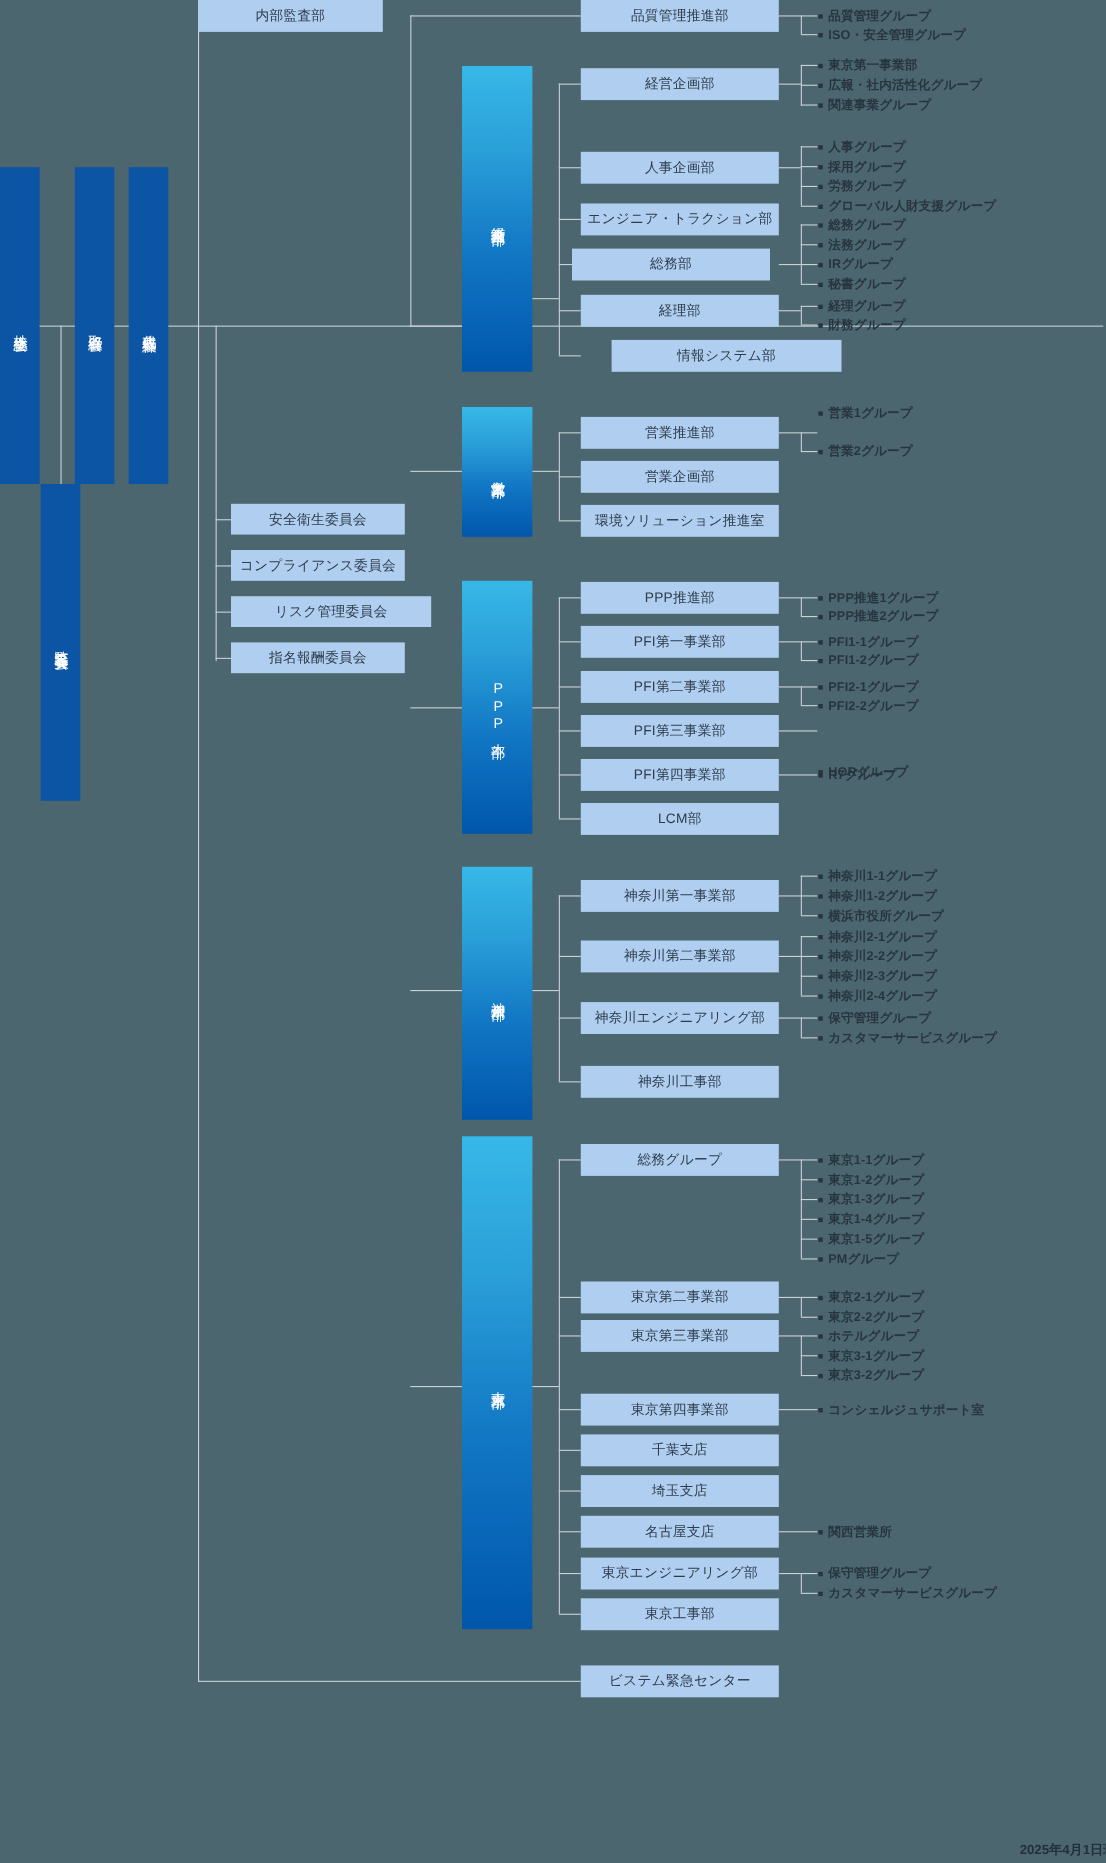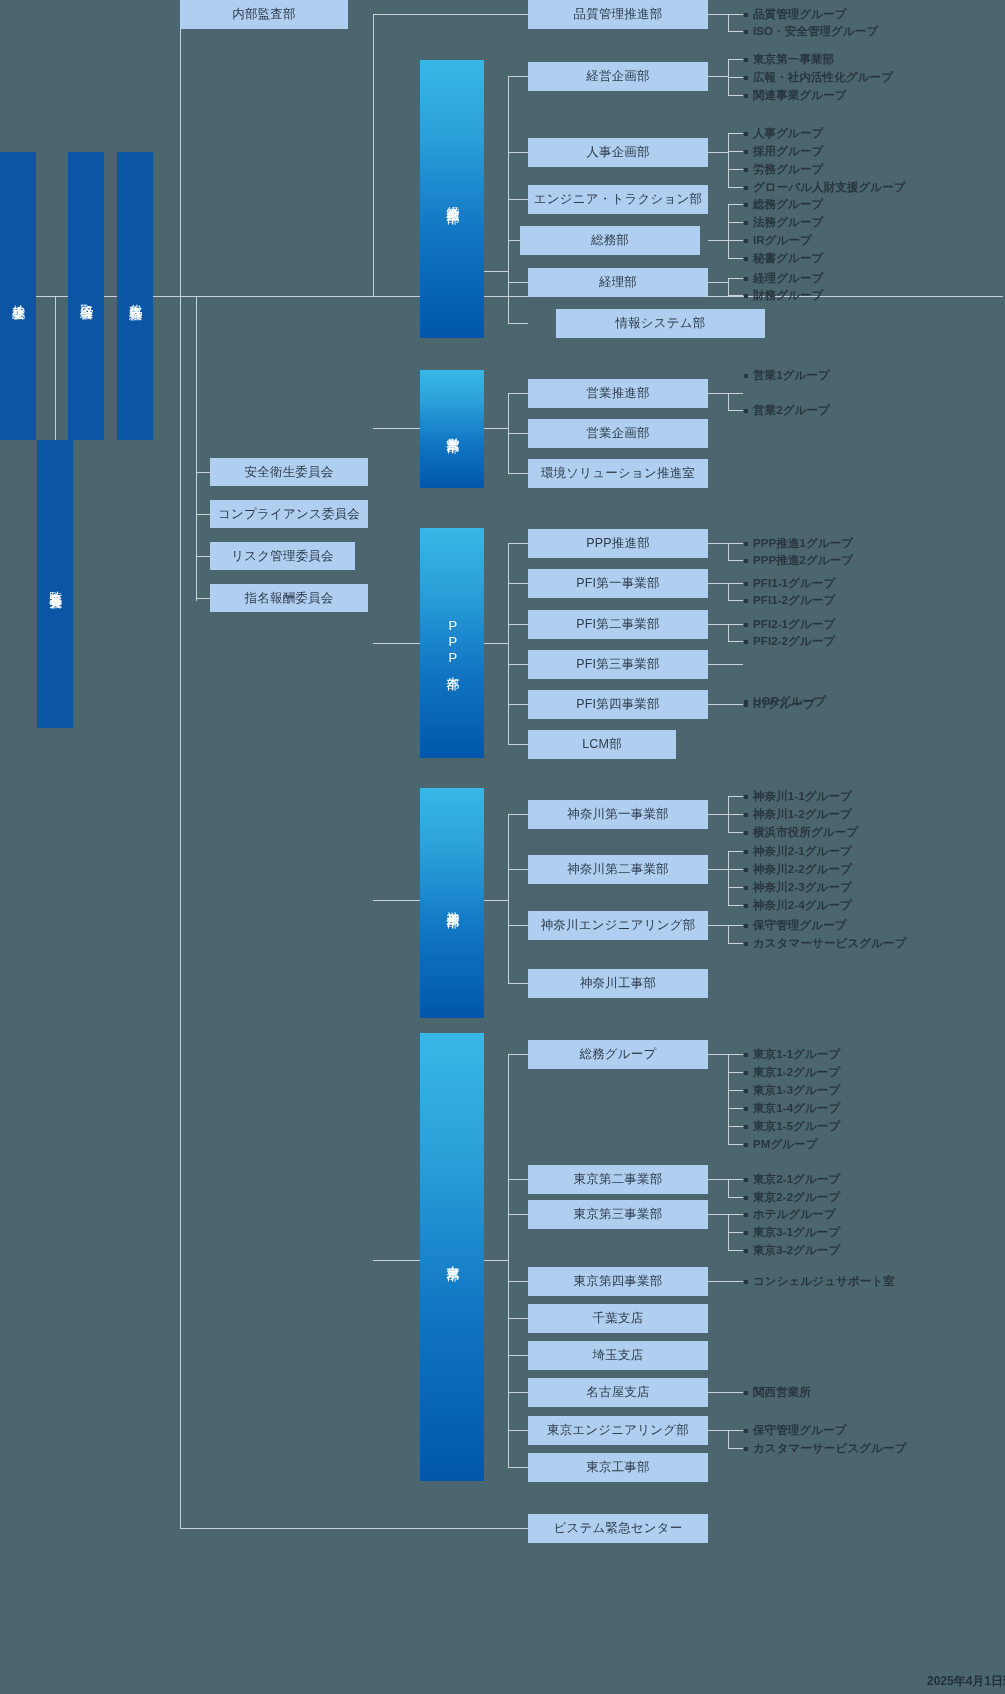--- a/index.html
+++ b/index.html
@@ -159,21 +159,21 @@
   <div class="ln h" style="left:196px; top:514px; width:14px;"></div>
   <div class="ln h" style="left:196px; top:556px; width:14px;"></div>
   <div class="ln h" style="left:196px; top:598px; width:14px;"></div>
 
   <div class="dept" style="left:210px; top:458px; width:158px; height:28px;">
     <span>安全衛生委員会</span>
   </div>
   <div class="dept" style="left:210px; top:500px; width:158px; height:28px;">
     <span>コンプライアンス委員会</span>
   </div>
-  <div class="dept" style="left:210px; top:542px; width:145px; height:28px;">
+  <div class="dept" style="left:210px; top:542px; width:182px; height:28px;">
     <span>リスク管理委員会</span>
   </div>
   <div class="dept" style="left:210px; top:584px; width:158px; height:28px;">
     <span>指名報酬委員会</span>
   </div>
 
   <div class="ln h" style="left:373px; top:296px; width:47px;"></div>
   <div class="div-bar" style="left:420px; top:60px; width:64px; height:278px;">
     <span>経営企画本部</span>
   </div>
@@ -389,21 +389,21 @@
   <div class="dept" style="left:528px; top:690px; width:180px; height:29px;">
     <span>PFI第四事業部</span>
   </div>
   <div class="ln h" style="left:708px; top:704px; width:35px;"></div>
   <div class="grp" style="left:744px; top:697px;">
       <span class="bullet"></span>
       <span>R7グループ</span>
     </div>
 
   <div class="ln h" style="left:508px; top:744px; width:20px;"></div>
-  <div class="dept" style="left:528px; top:730px; width:148px; height:29px;justify-content:center;">
+  <div class="dept" style="left:528px; top:730px; width:180px; height:29px;justify-content:center;">
     <span>LCM部</span>
   </div>
 
   <div class="ln h" style="left:373px; top:900px; width:47px;"></div>
   <div class="div-bar" style="left:420px; top:788px; width:64px; height:230px;">
     <span>神奈川本部</span>
   </div>
   <div class="ln h" style="left:484px; top:900px; width:24px;"></div>
   <div class="ln v" style="left:508px; top:814px; height:169px;"></div>
 

